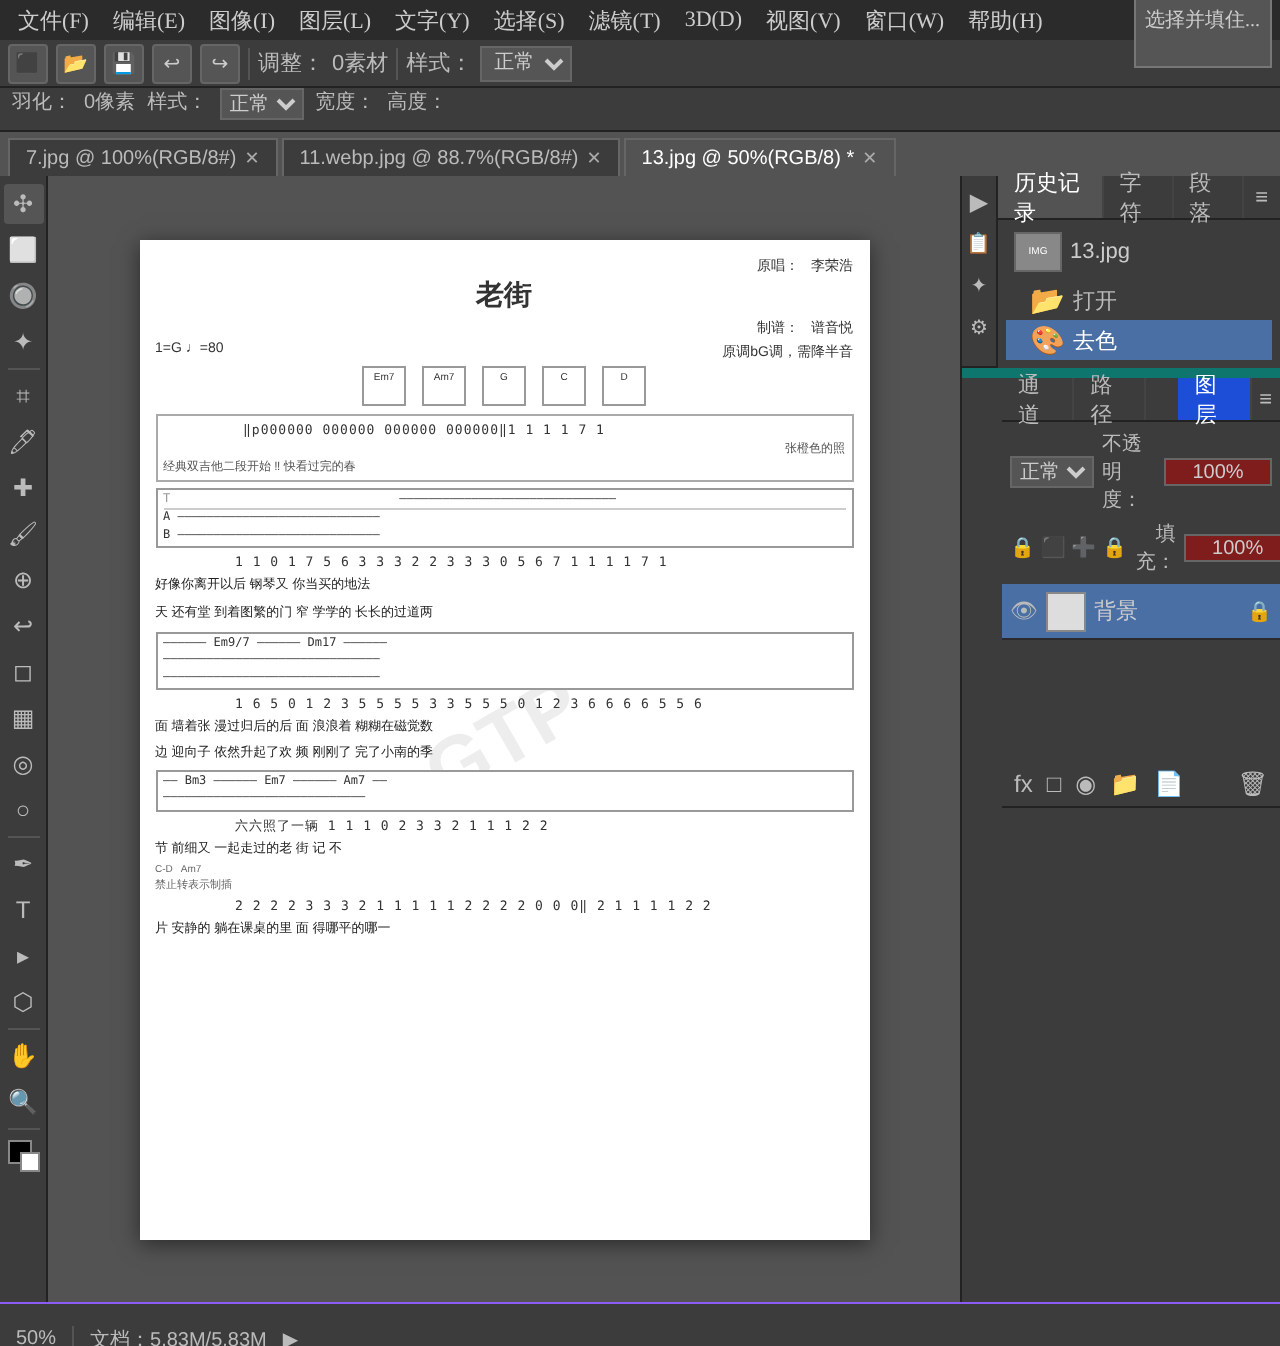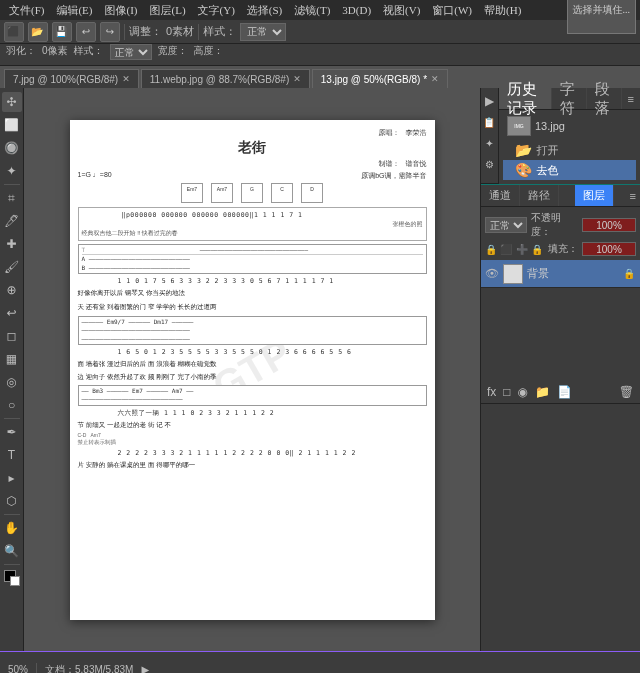--- a/index.html
+++ b/index.html
@@ -189,21 +189,21 @@
       flex-direction: column;
     }
     #panel-tabs {
       height: 22px;
       background: #3c3c3c;
       display: flex;
       border-bottom: 1px solid #222;
     }
     .panel-tab {
       padding: 0 8px;
-      font-size: 15px;
+      font-size: 11px;
       color: #bbb;
       display: flex;
       align-items: center;
       cursor: pointer;
       border-right: 1px solid #444;
     }
     .panel-tab.active {
       background: #535353;
       color: #fff;
     }
@@ -254,43 +254,44 @@
       color: #bbb;
     }
     .history-action.selected { background: #4a6fa5; color: #fff; }
     .action-icon {
       font-size: 14px;
     }
 
     
     #layers-area {
       height: 220px;
-      border-top: 1px solid #0f766e;
+      border-top: 5px solid #0f766e;
       display: flex;
       flex-direction: column;
+      padding-left: 20px;
     }
     #layers-tabs {
       height: 22px;
       background: #3c3c3c;
       display: flex;
       align-items: center;
       border-bottom: 1px solid #222;
     }
     .layers-tab {
       padding: 0 8px;
       font-size: 11px;
       color: #bbb;
       display: flex;
       align-items: center;
       height: 100%;
       cursor: pointer;
       border-right: 1px solid #444;
     }
     .layers-tab.active {
-      background: #3b82f6;
+      background: #1d4ed8;
       color: #fff;
       margin-left: 16px;
     }
     #layers-toolbar {
       height: 24px;
       background: #3c3c3c;
       display: flex;
       align-items: center;
       padding: 0 4px;
       gap: 3px;

